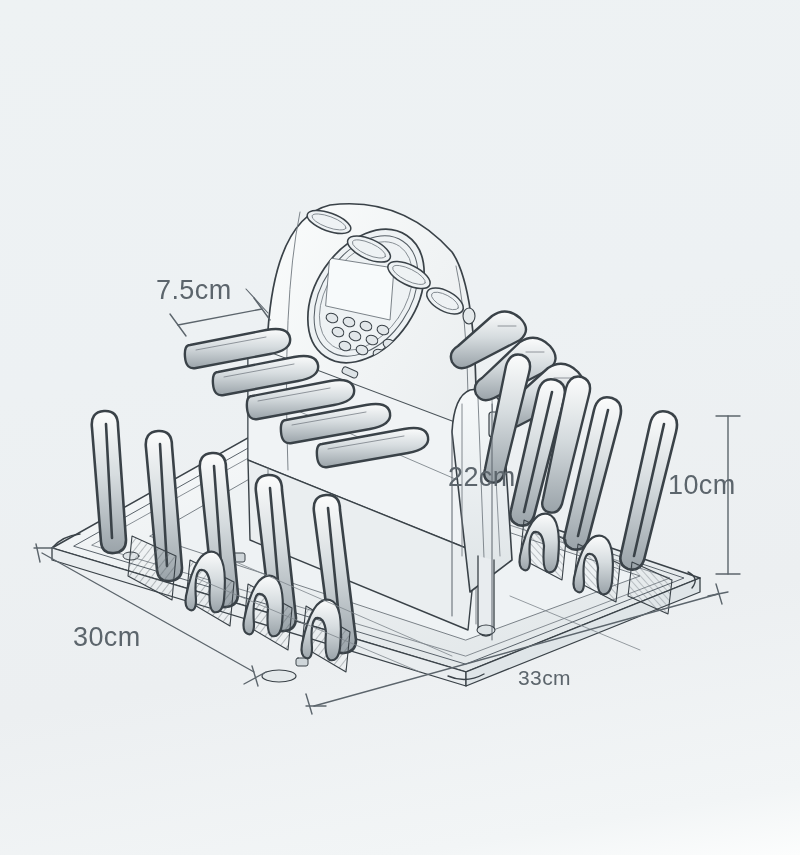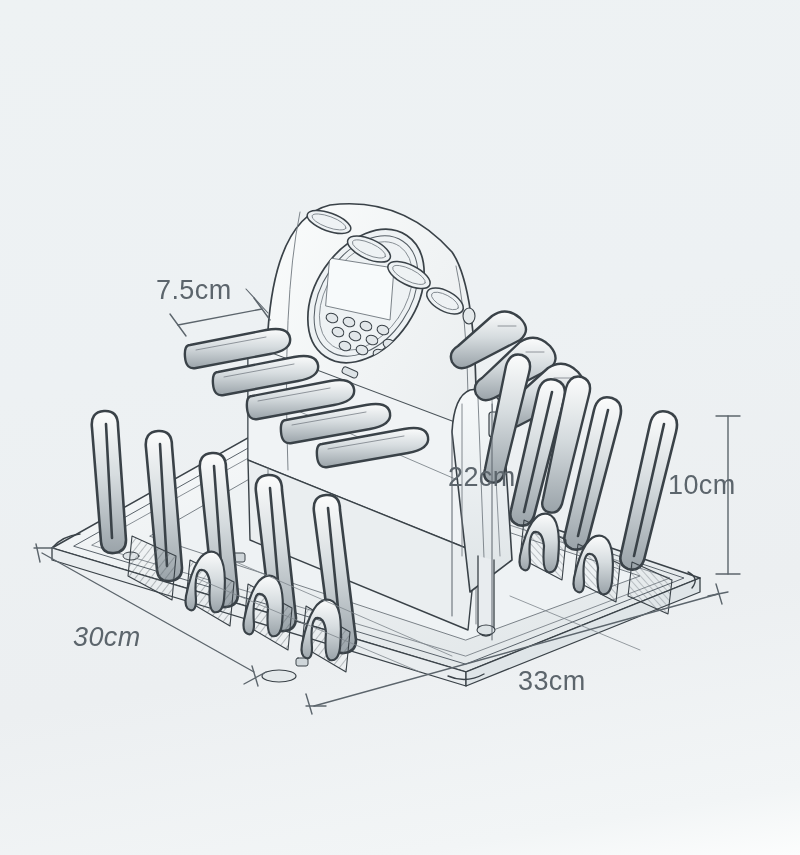--- a/index.html
+++ b/index.html
@@ -21,22 +21,22 @@
     position:absolute;
     color:#5c656c;
     font-weight:300;
     letter-spacing:.4px;
     white-space:nowrap;
     font-family:"Liberation Sans","DejaVu Sans",sans-serif;
   }
   #lbl-75{left:156px;top:275px;font-size:27px;}
   #lbl-22{left:448px;top:462px;font-size:27px;text-align:right;}
   #lbl-10{left:668px;top:470px;font-size:27px;text-align:center;}
-  #lbl-30{left:73px;top:622px;font-size:27px;font-style:italic;}
-  #lbl-33{left:518px;top:666px;font-size:27px;}
+  #lbl-30{left:73px;top:622px;font-size:27px;}
+  #lbl-33{left:518px;top:666px;font-size:21px;}
 </style>
 </head>
 <body>
 
 <div id="stage">
 
   <svg id="art" viewBox="0 0 800 855">
     <defs>
       <linearGradient id="panelG" x1="0" y1="0" x2="1" y2="1">
         <stop offset="0" stop-color="#fafcfc"></stop>

